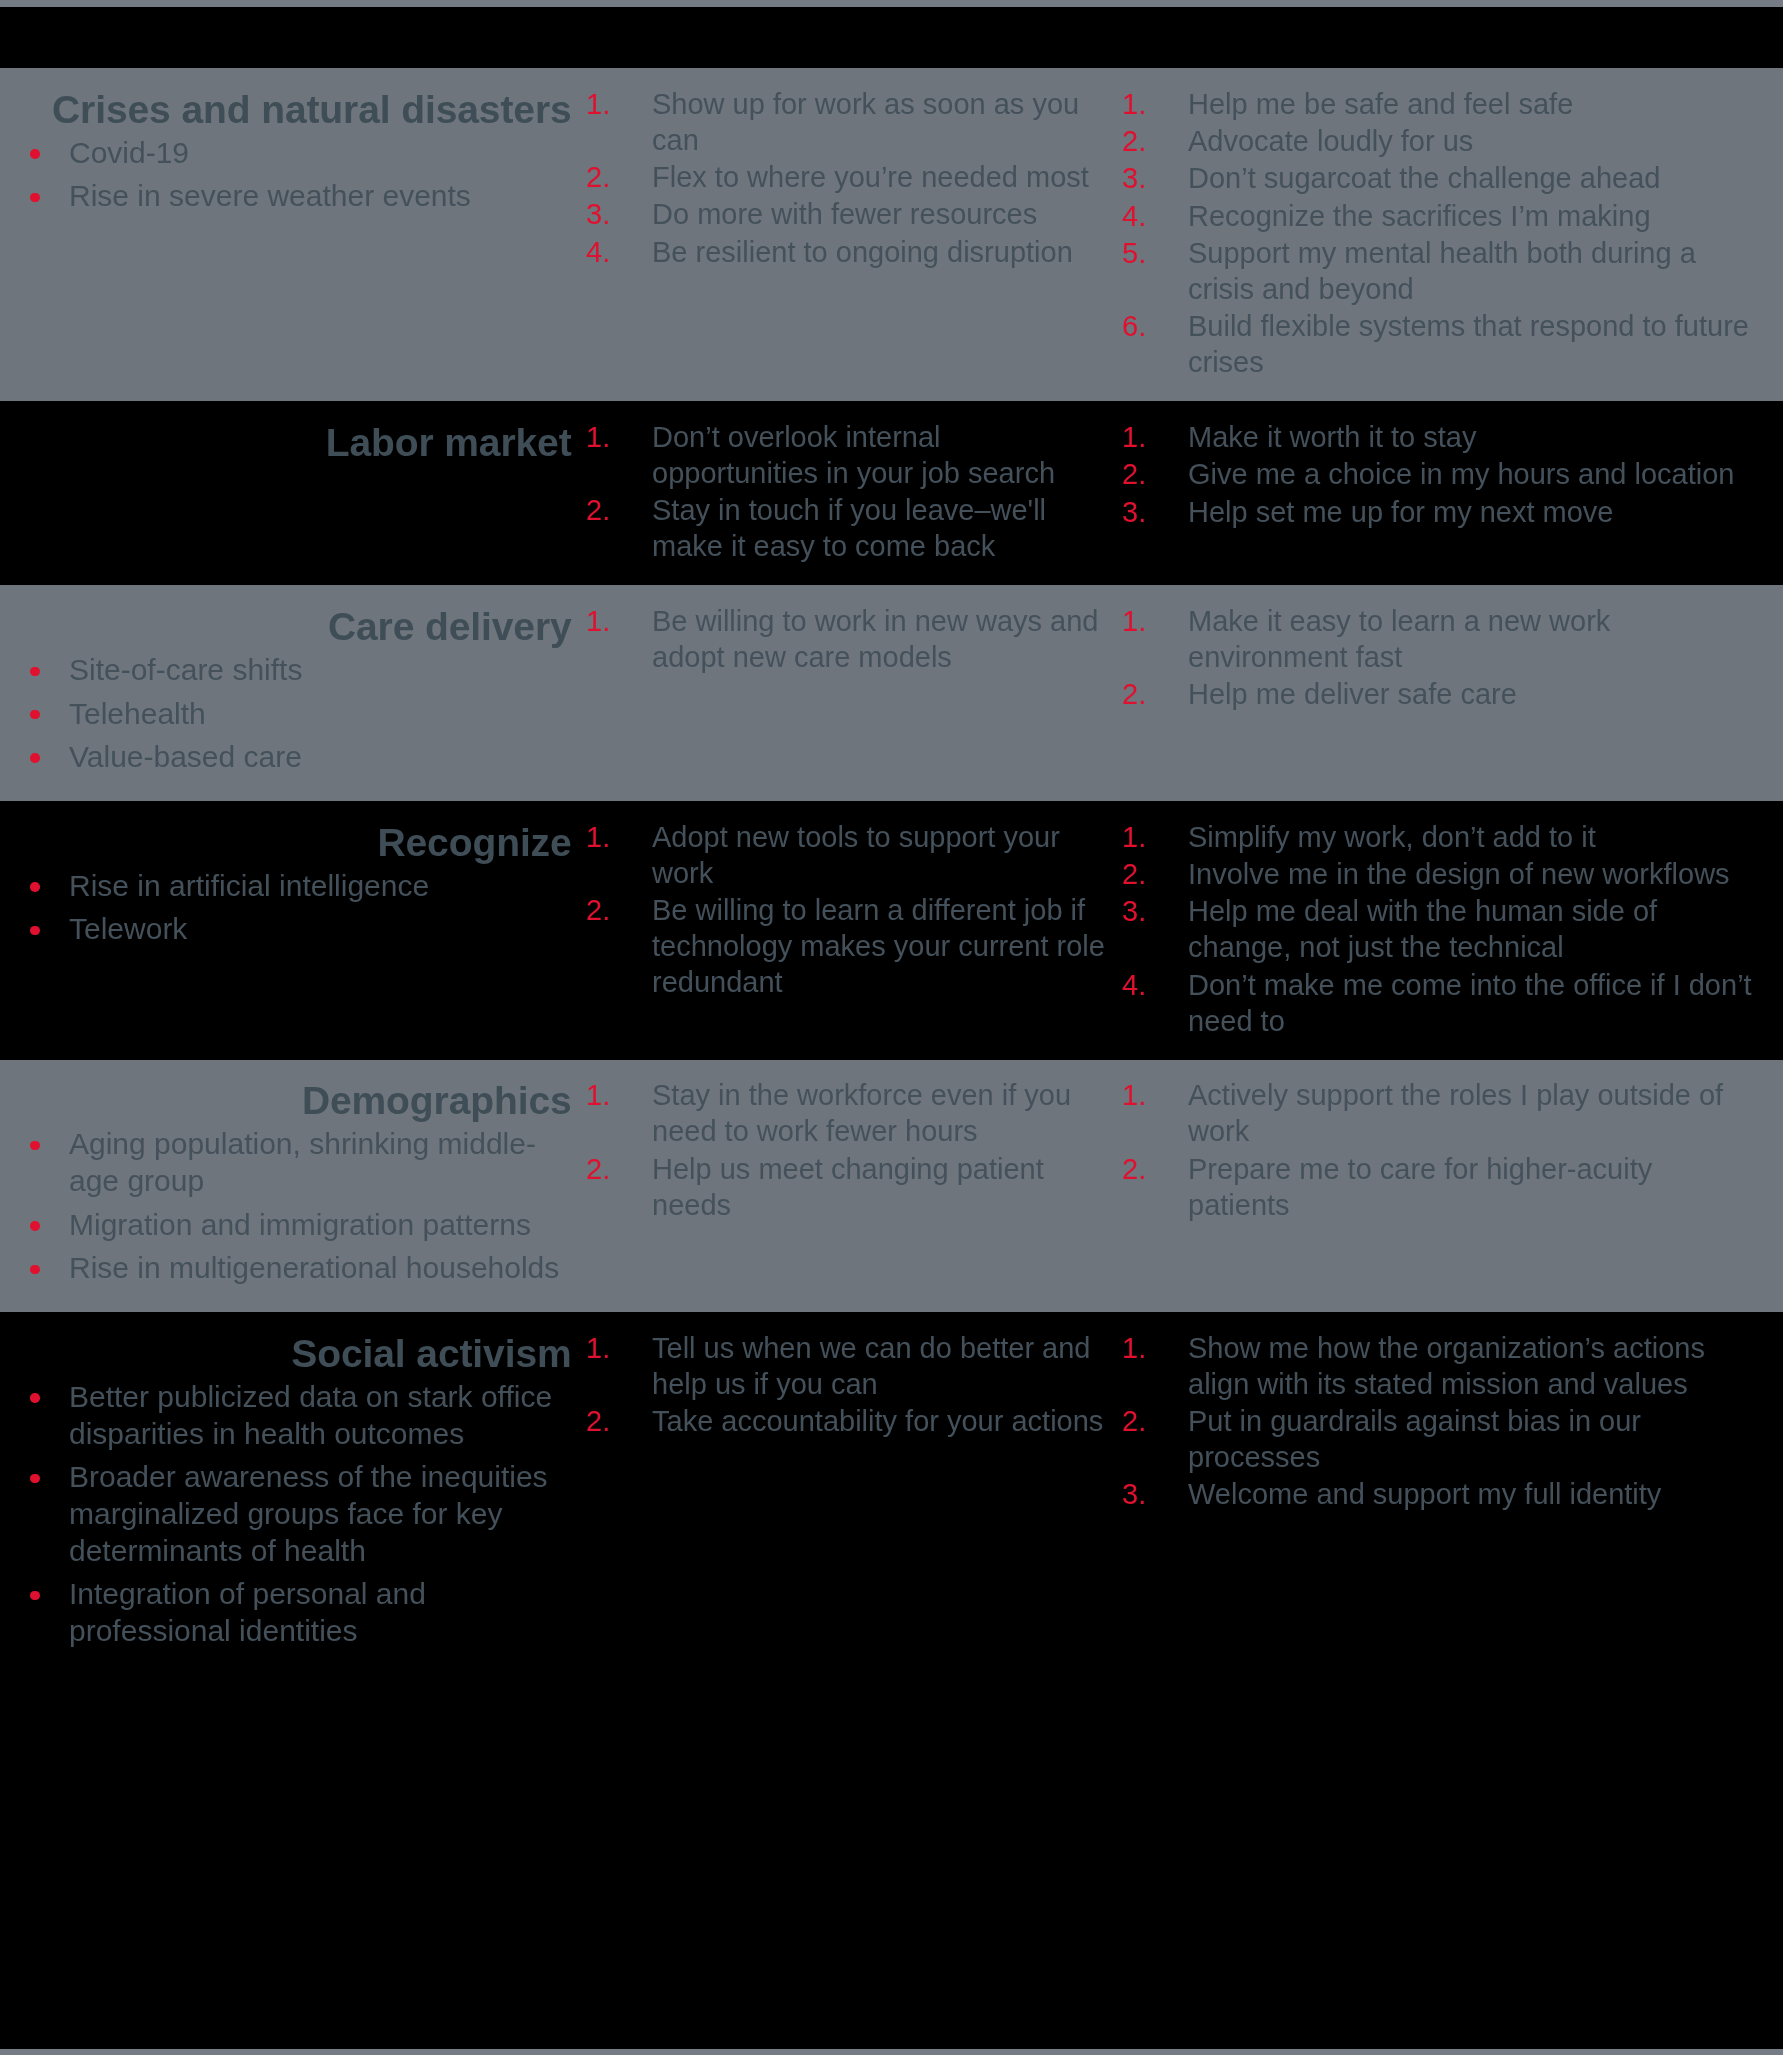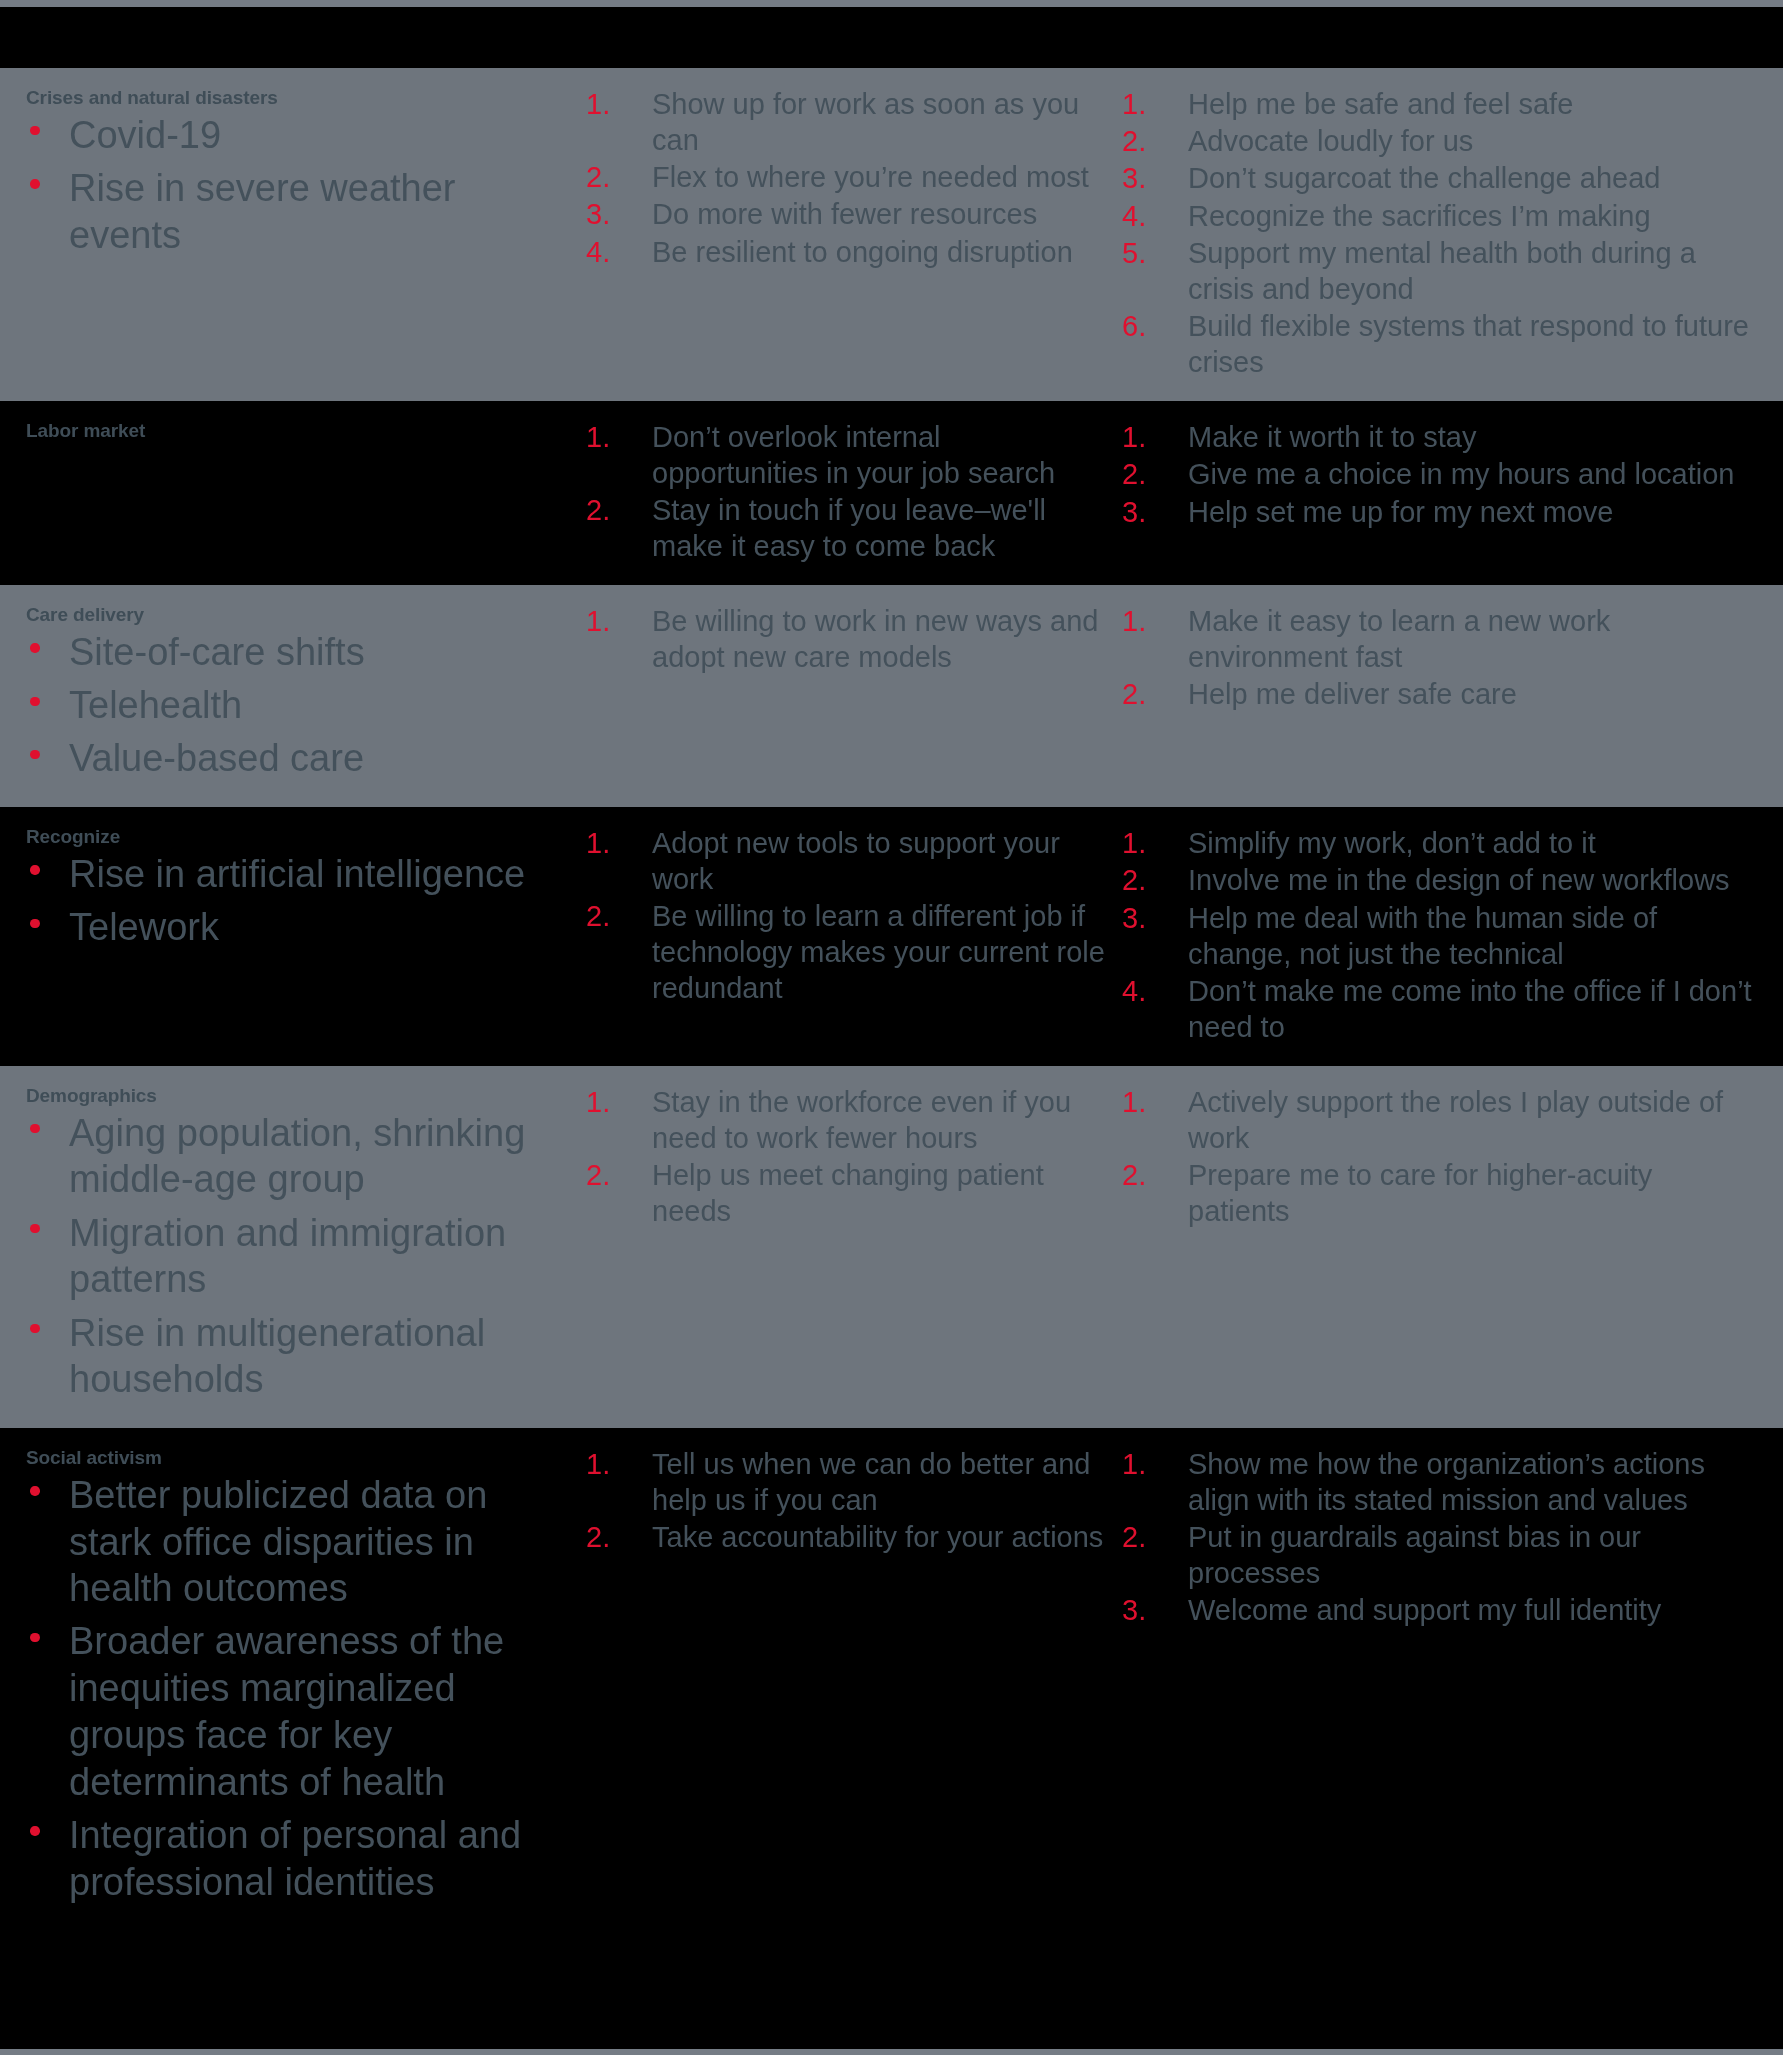--- a/index.html
+++ b/index.html
@@ -34,31 +34,32 @@
     padding:18.7px 0 18.7px 0;
     align-items:flex-start;
   }
   .row.shaded{ background:#6e757d; }
   .row.plain{ background:#000000; }
   .col-a{ width:586px; box-sizing:border-box; padding-left:26px; padding-right:14.4px; }
   .col-b{ width:536px; box-sizing:border-box; padding-left:0px; padding-right:14.4px; }
   .col-c{ width:661px; box-sizing:border-box; padding-left:0px; padding-right:29px; }
 
   .cat-title{
-    font-size:19px;
+    font-size:39px;
     font-weight:bold;
     color:#3f4d57;
     line-height:1.16;
     margin:0 0 2.9px 0;
     letter-spacing:-0.1px;
+    text-align:right;
   }
   ul.bullets{ list-style:none; margin:0; padding:0; }
   ul.bullets li{
     position:relative;
-    font-size:38px;
+    font-size:30px;
     color:#44515b;
     line-height:1.23;
     padding-left:43px;
     margin:0 0 6.5px 0;
   }
   ul.bullets li .dot{
     position:absolute;
     left:4.3px; top:14.4px;
     width:9.4px;height:9.4px;border-radius:50%;
     background:#e0102f;

